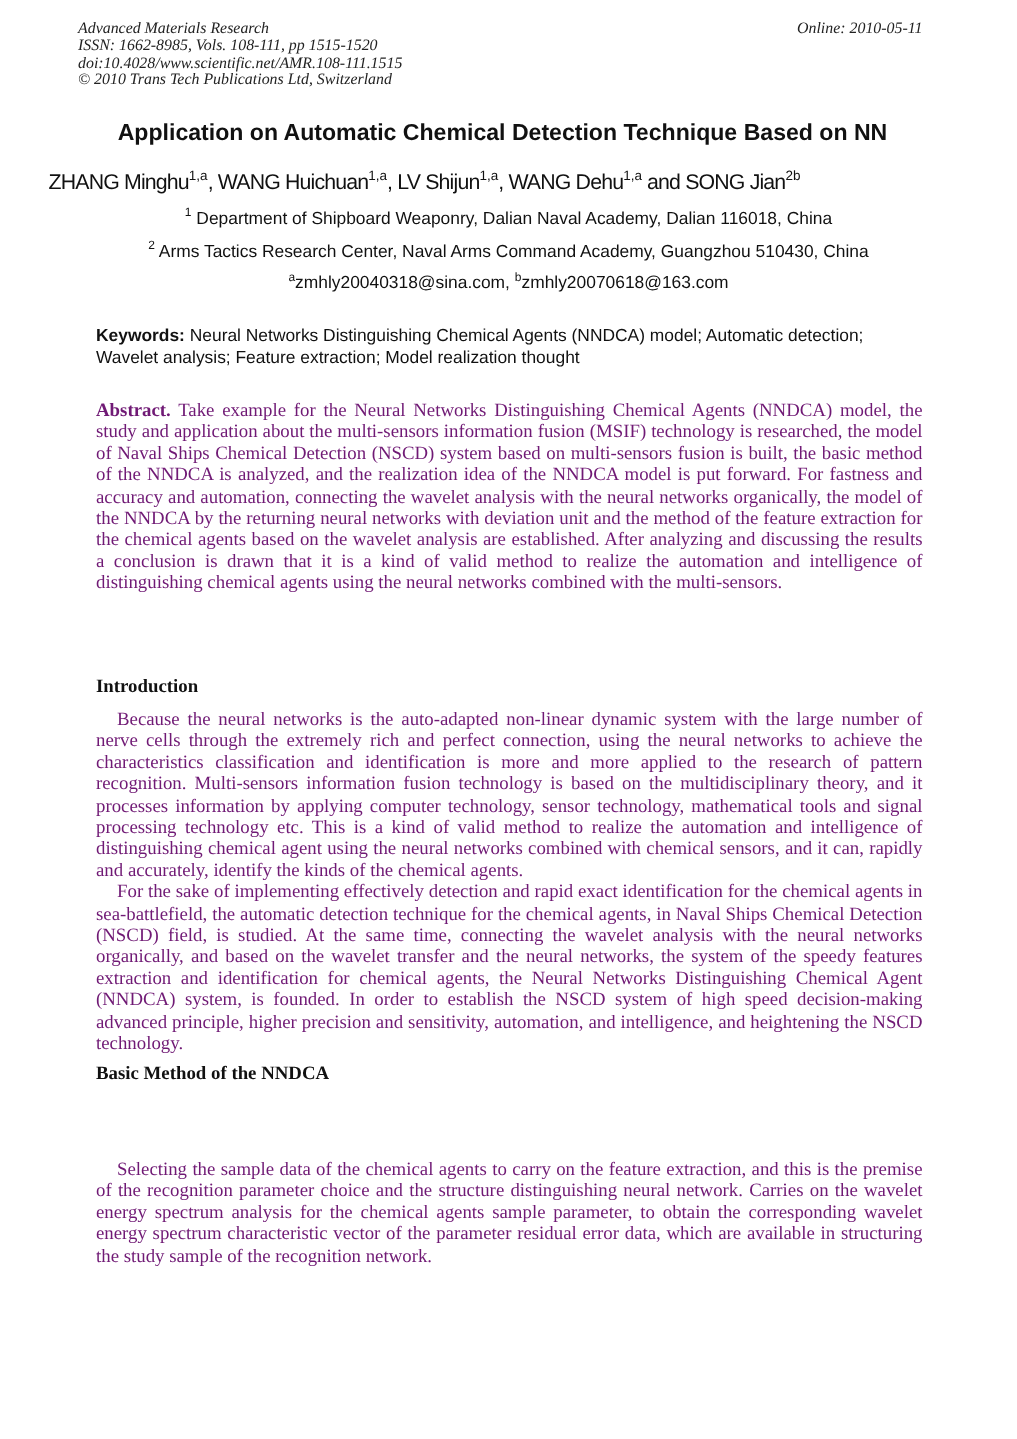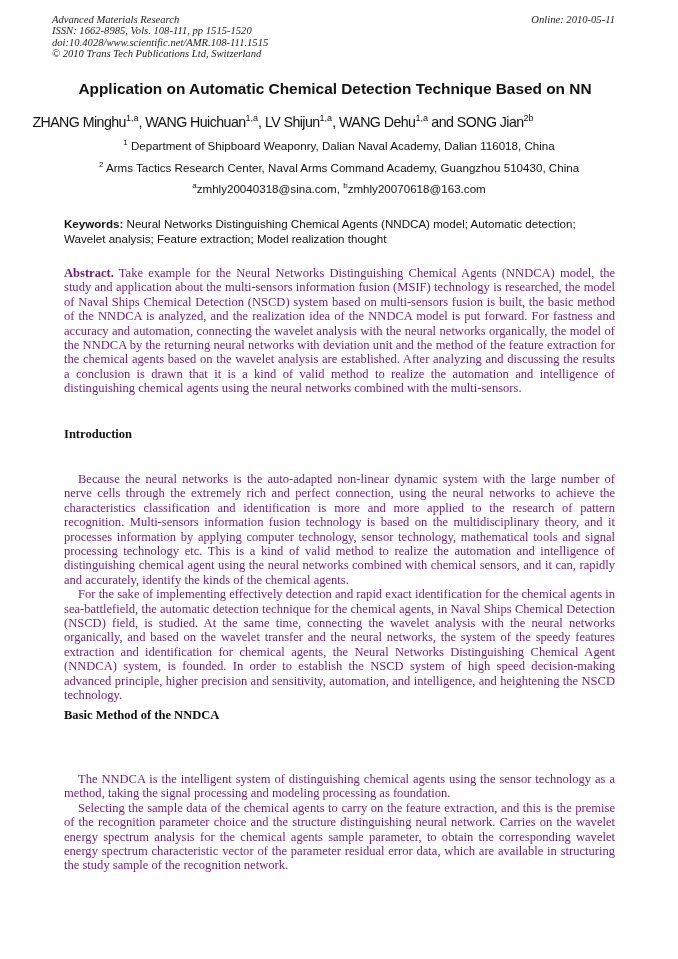--- a/index.html
+++ b/index.html
@@ -118,21 +118,21 @@
     .abstract b { font-weight: bold; }
     .section-heading {
       position: absolute;
       left: 64px;
       font-family: "Liberation Serif", serif;
       font-weight: bold;
       font-size: 12.55px;
       line-height: 14.4px;
       color: #111;
     }
-    .h-intro { top: 427px; }
+    .h-intro { top: 450px; }
     .intro-body { top: 472px; }
     .h-basic { top: 708px; }
     .basic-body { top: 772px; }
   </style>
 </head>
 <body>
 
 <div class="page">
 
   <div class="header-left">
@@ -160,17 +160,16 @@
   </div>
 
   <div class="section-heading h-intro">Introduction</div>
   <div class="body-block intro-body">
     <p class="indent">Because the neural networks is the auto-adapted non-linear dynamic system with the large number of nerve cells through the extremely rich and perfect connection, using the neural networks to achieve the characteristics classification and identification is more and more applied to the research of pattern recognition. Multi-sensors information fusion technology is based on the multidisciplinary theory, and it processes information by applying computer technology, sensor technology, mathematical tools and signal processing technology etc. This is a kind of valid method to realize the automation and intelligence of distinguishing chemical agent using the neural networks combined with chemical sensors, and it can, rapidly and accurately, identify the kinds of the chemical agents.</p>
     <p class="indent">For the sake of implementing effectively detection and rapid exact identification for the chemical agents in sea-battlefield, the automatic detection technique for the chemical agents, in Naval Ships Chemical Detection (NSCD) field, is studied. At the same time, connecting the wavelet analysis with the neural networks organically, and based on the wavelet transfer and the neural networks, the system of the speedy features extraction and identification for chemical agents, the Neural Networks Distinguishing Chemical Agent (NNDCA) system, is founded. In order to establish the NSCD system of high speed decision-making advanced principle, higher precision and sensitivity, automation, and intelligence, and heightening the NSCD technology.</p>
   </div>
 
   <div class="section-heading h-basic">Basic Method of the NNDCA</div>
   <div class="body-block basic-body">
-    <p class="indent">The NNDCA is the intelligent system of distinguishing chemical agents using the sensor technology as a method, taking the signal processing and modeling processing as foundation.</p>
     <p class="indent">Selecting the sample data of the chemical agents to carry on the feature extraction, and this is the premise of the recognition parameter choice and the structure distinguishing neural network. Carries on the wavelet energy spectrum analysis for the chemical agents sample parameter, to obtain the corresponding wavelet energy spectrum characteristic vector of the parameter residual error data, which are available in structuring the study sample of the recognition network.</p>
   </div>
 
 </div>
 
 </body></html>

